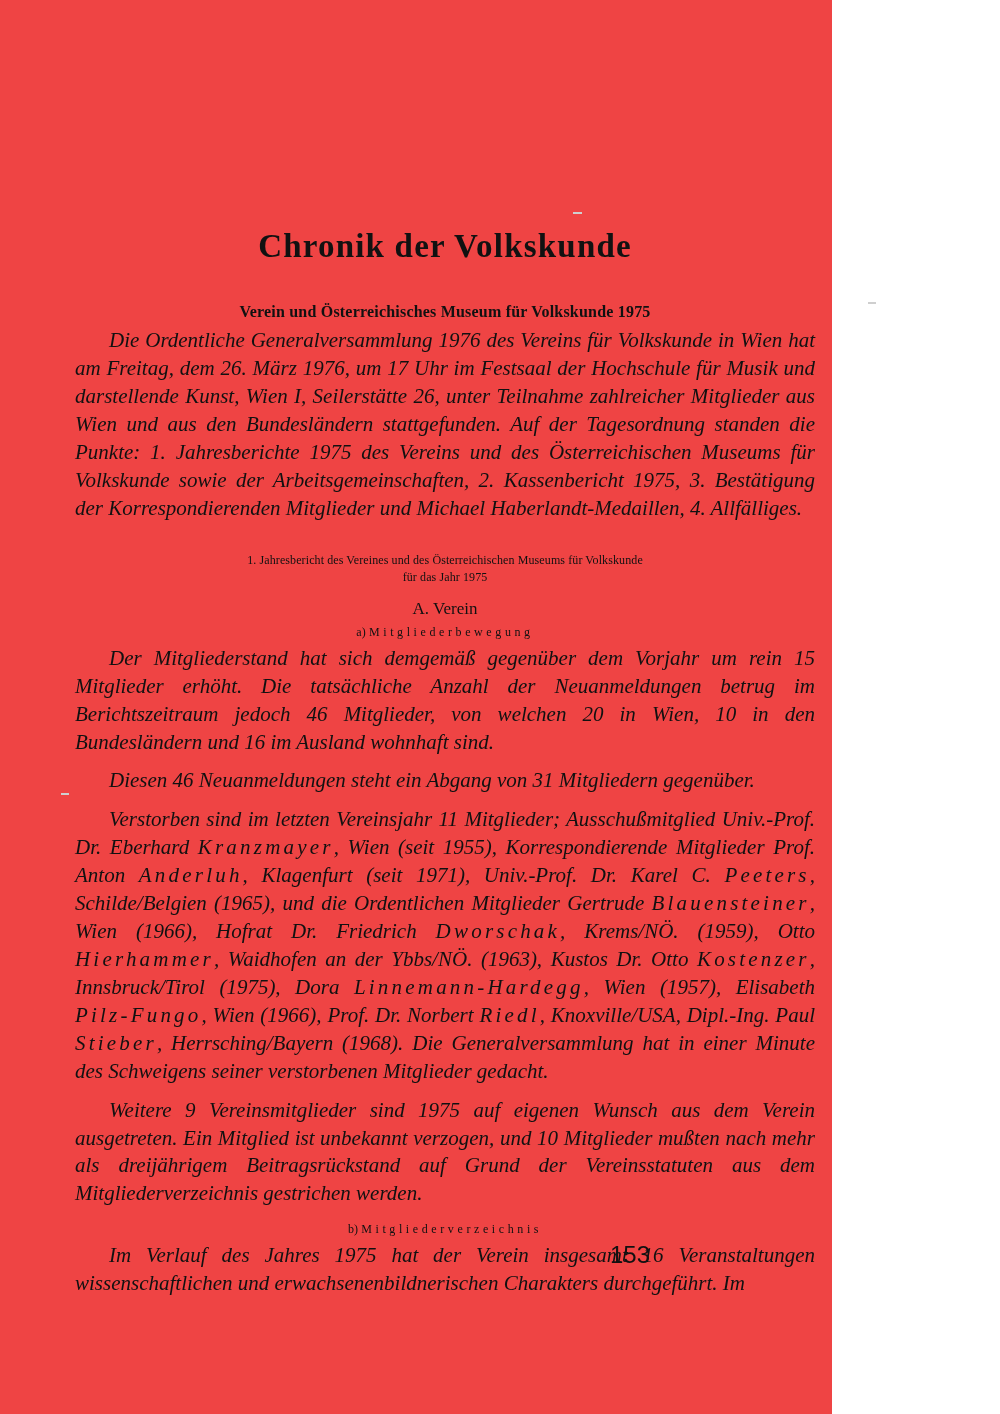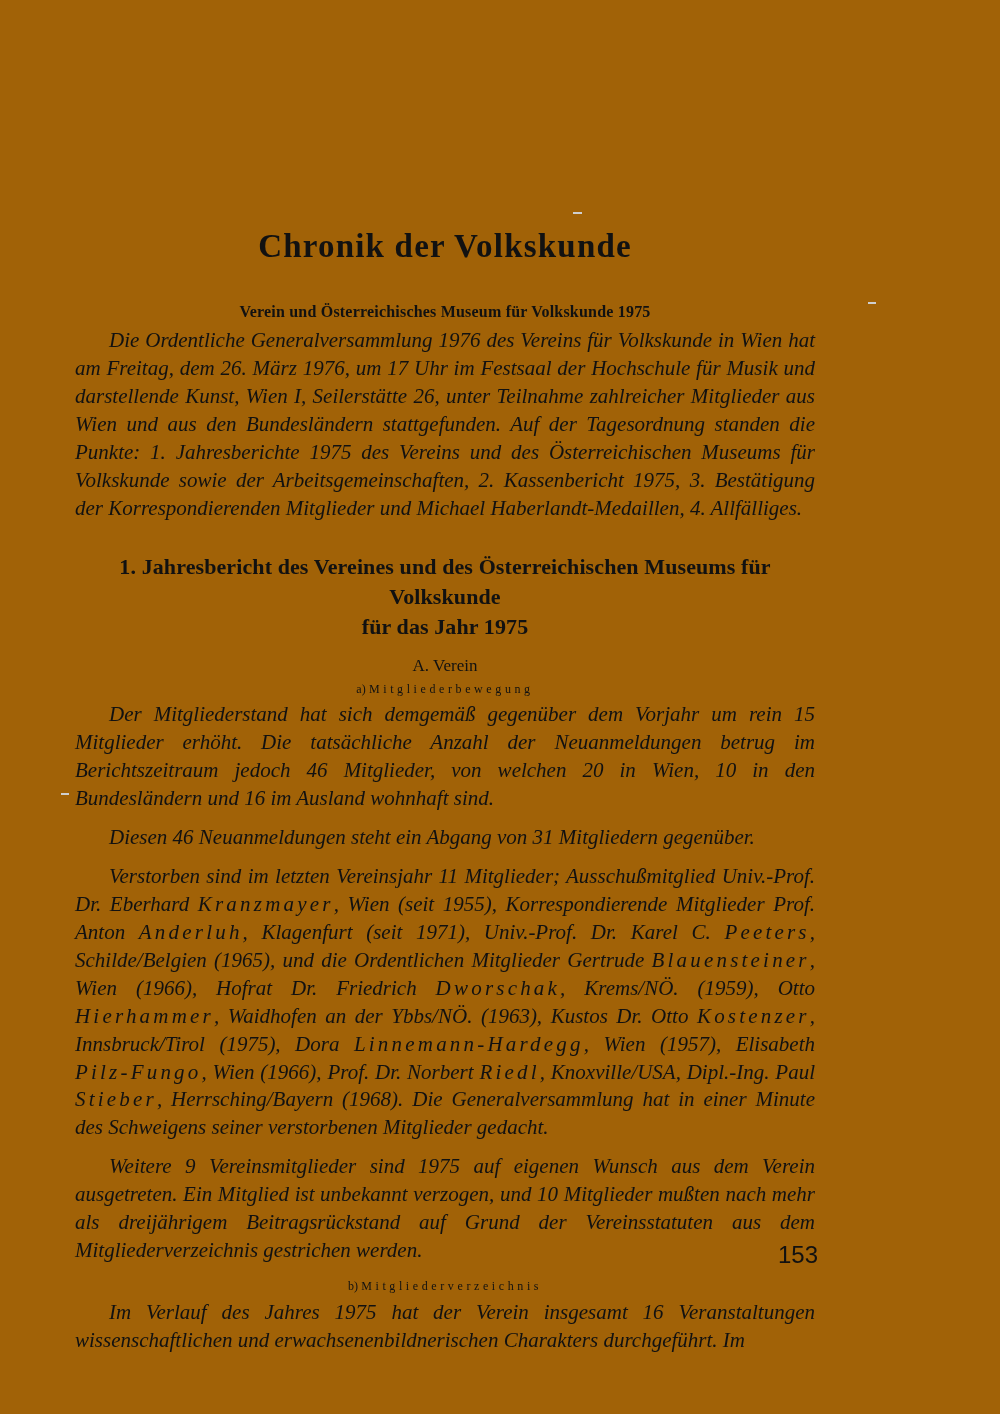--- a/index.html
+++ b/index.html
@@ -11,23 +11,23 @@
     width: 1000px;
     height: 1414px;
     position: relative;
     font-family: "Liberation Serif", serif;
     color: #111111;
     overflow: hidden;
   }
   .page {
     position: absolute;
     left: 0; top: 0;
-    width: 1000px;
+    width: 832px;
     height: 1414px;
-    background: #a16207;
+    background: #ef4444;
   }
   .content {
     position: absolute;
     left: 75px;
     top: 228px;
     width: 740px;
   }
   .doc-title {
     text-align: center;
     font-size: 33px;
@@ -38,22 +38,22 @@
   }
   .section-head {
     text-align: center;
     font-size: 16px;
     font-weight: bold;
     margin: 0 0 6px 0;
     letter-spacing: 0.2px;
   }
   .section-head-2 {
     text-align: center;
-    font-size: 22px;
-    font-weight: bold;
+    font-size: 12px;
+    font-weight: normal;
     margin: 30px 0 4px 0;
     line-height: 1.35;
     letter-spacing: 0.1px;
   }
   .section-head-3 {
     text-align: center;
     font-size: 17px;
     font-weight: normal;
     margin: 14px 0 6px 0;
   }

